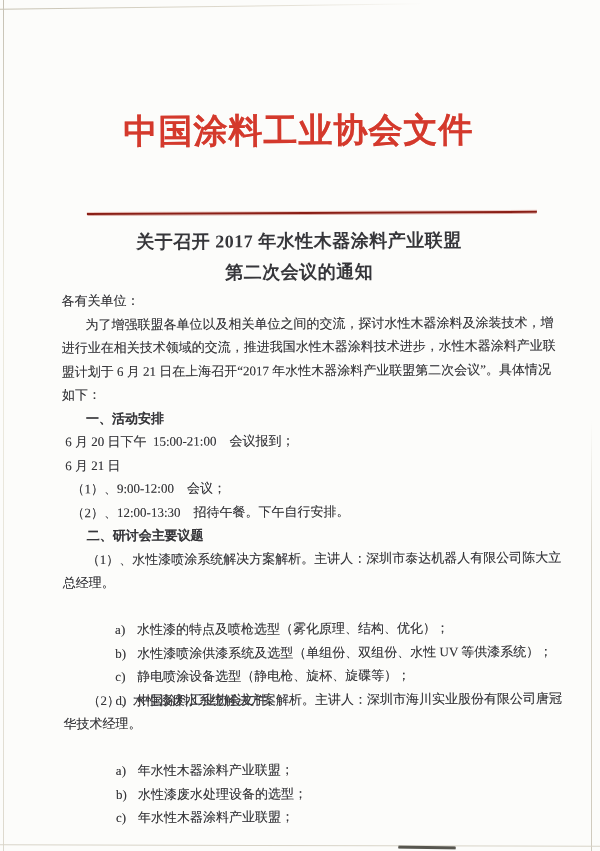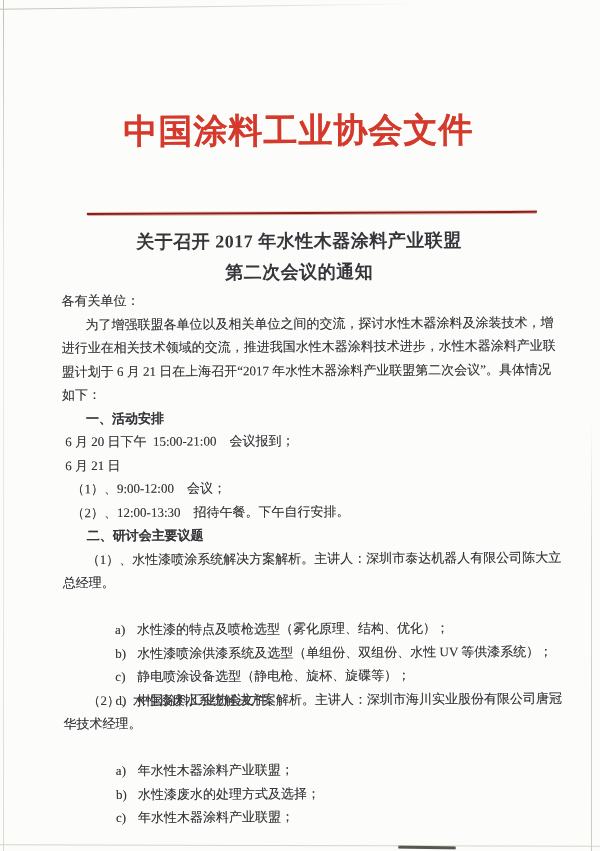--- a/index.html
+++ b/index.html
@@ -133,21 +133,21 @@
         <span class="marker">d)</span><span>中国涂料工业协会文件。</span>
       </div>
 
       <div class="ln ind">（2）、水性漆废水系统解决方案解析。主讲人：深圳市海川实业股份有限公司唐冠</div>
       <div class="ln">华技术经理。</div>
 
       <div class="ln li">
         <span class="marker">a)</span><span>年水性木器涂料产业联盟；</span>
       </div>
       <div class="ln li">
-        <span class="marker">b)</span><span>水性漆废水的处理方式及选择；</span>
+        <span class="marker">b)</span><span>水性漆废水处理设备的选型；</span>
       </div>
       <div class="ln li">
         <span class="marker">c)</span><span>年水性木器涂料产业联盟；</span>
       </div>
 
     </div>
   </div>
 </div>
 
 </body></html>

